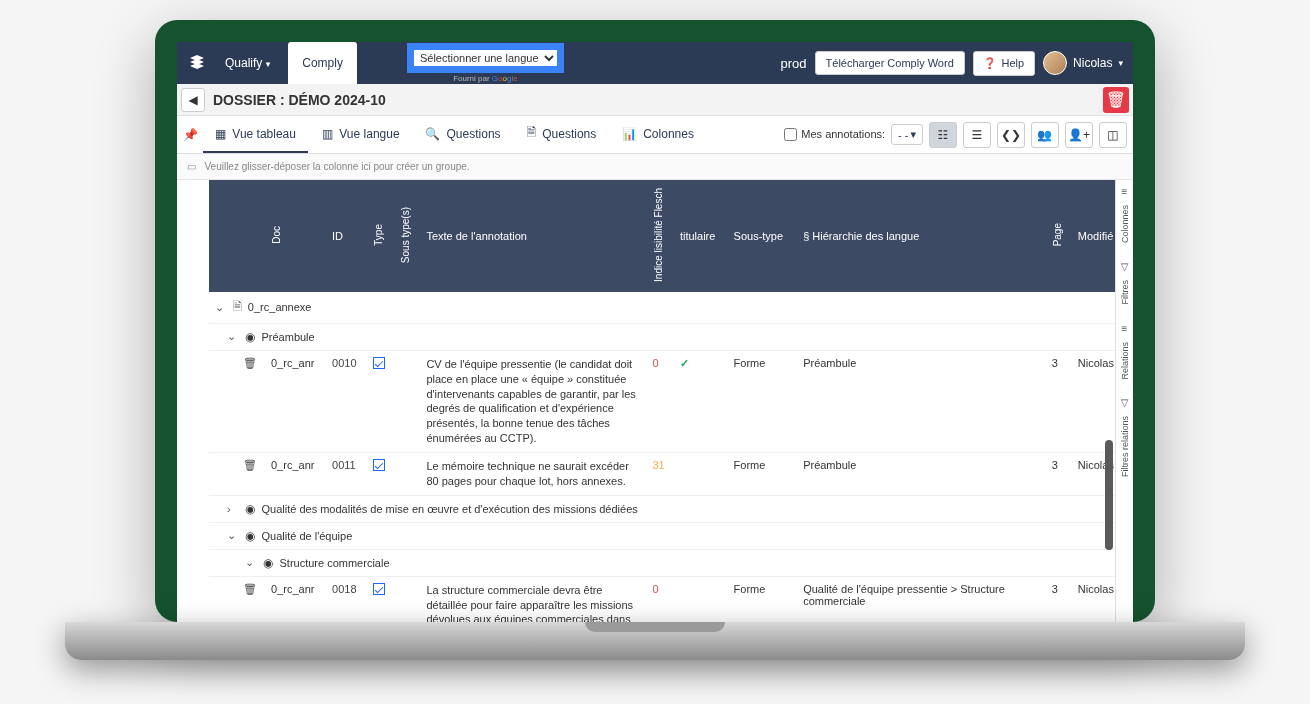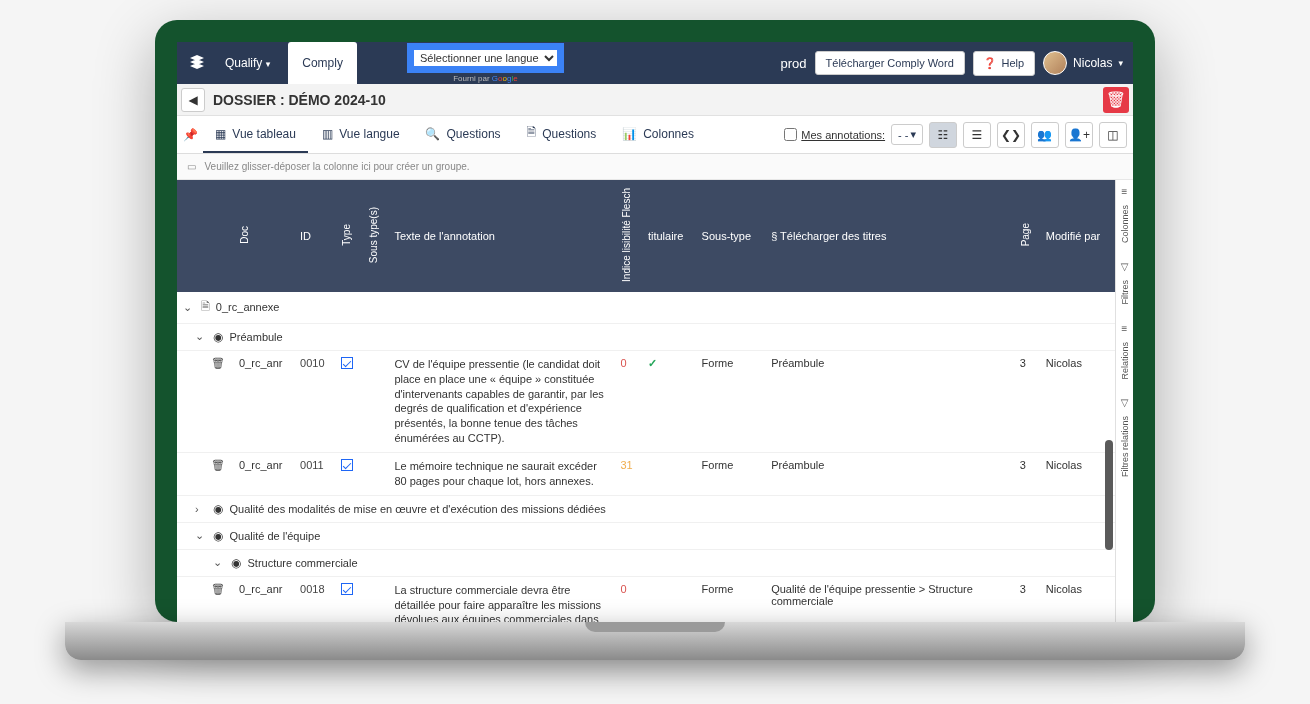--- a/index.html
+++ b/index.html
@@ -126,21 +126,21 @@
     display: flex; align-items: center; padding: 0 6px; gap: 2px;
     font-size: 12px; color: #2b3a55;
   }
   .pin-icon { width: 16px; color: #888; margin-right: 2px;}
   .view-tab {
     padding: 10px 12px; display: flex; align-items: center; gap: 6px;
     cursor: pointer; border-bottom: 2px solid transparent;
   }
   .view-tab.active { border-bottom: 2px solid #2b3a55; font-weight: 500; }
   .tab-right { margin-left: auto; display: flex; align-items: center; gap: 6px; }
-  .chk-label { font-size: 11px; color: #333; display: flex; align-items: flex-end; gap: 4px; text-decoration: underline;}
+  .chk-label { font-size: 11px; color: #333; display: flex; align-items: flex-start; gap: 4px;}
   .mini-btn {
     width: 28px; height: 26px; border: 1px solid #ccc; border-radius: 3px;
     background: #fff; display: flex; align-items: center; justify-content: center;
     cursor: pointer; color: #333; font-size: 12px;
   }
   .mini-btn.active { background: #d0d6de; }
   .sel-dots {
     font-size: 11px; padding: 3px 6px; border: 1px solid #ccc; border-radius: 3px;
     background: #fff; display: flex; align-items: center; gap: 2px;
   }
@@ -153,21 +153,21 @@
   }
 
   
   .content { display: flex; flex: 1; overflow: hidden; }
   .table-wrap { flex: 1; overflow: auto; position: relative; }
   .scrollbar-overlay{
     position:absolute; right:2px; top:260px; width:8px; height:110px;
     background:#5a5a5a; border-radius:4px;
   }
 
-  table.main { width: 100%; border-collapse: collapse; font-size: 11px; }
+  table.main { width: 100%; border-collapse: collapse; font-size: 11px; margin-left: 32px; }
   thead th {
     background: #3d4a63; color: #fff; font-weight: 400;
     padding: 8px 6px; text-align: left; font-size: 11px;
     position: sticky; top: 0;
   }
   .vth { writing-mode: vertical-rl; transform: rotate(180deg); white-space: nowrap; font-size: 10px;}
   th.small { width: 28px; }
   tbody td { padding: 6px 6px; vertical-align: top; border-bottom: 1px solid #f0f0f0; color: #333;}
   .group-header td {
     background: #fff; font-size: 11px; color: #333; padding: 6px 6px;
@@ -323,21 +323,21 @@
               <th class="small"></th>
               <th class="small"></th>
               <th><span class="vth">Doc</span></th>
               <th><span>ID</span></th>
               <th><span class="vth">Type</span></th>
               <th><span class="vth">Sous type(s)</span></th>
               <th><span>Texte de l'annotation</span></th>
               <th><span class="vth">Indice lisibilité Flesch</span></th>
               <th><span>titulaire</span></th>
               <th><span>Sous-type</span></th>
-              <th><span>§ Télécharger des titres</span></th>
+              <th><span>§ Hiérarchie des langue</span></th>
               <th><span class="vth">Page</span></th>
               <th><span>Modifié par</span></th>
             </tr>
           </thead>
           <tbody>
 
             <tr class="group-header">
               <td colspan="13">
                   <div class="gh-inner">
                 <span class="chev">⌄</span>

